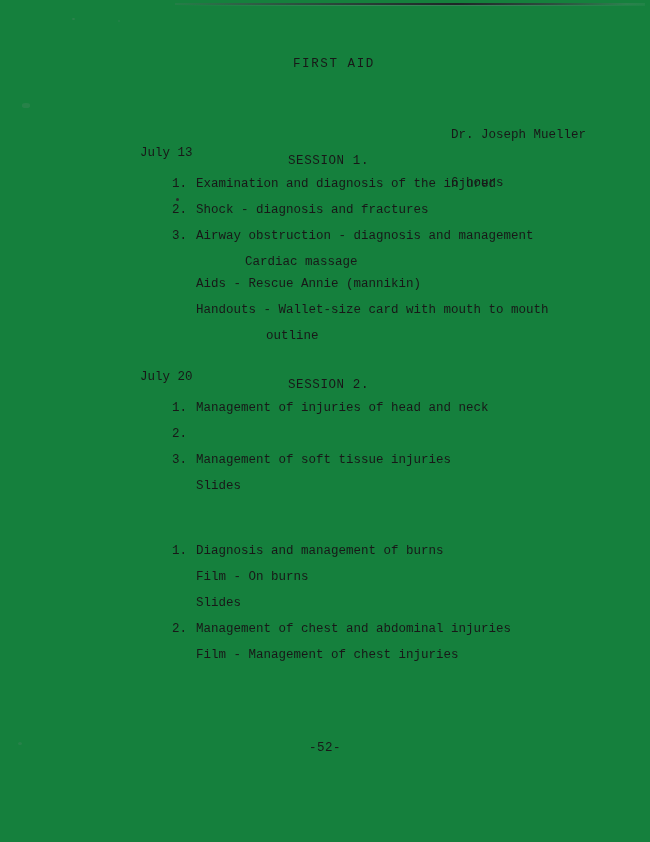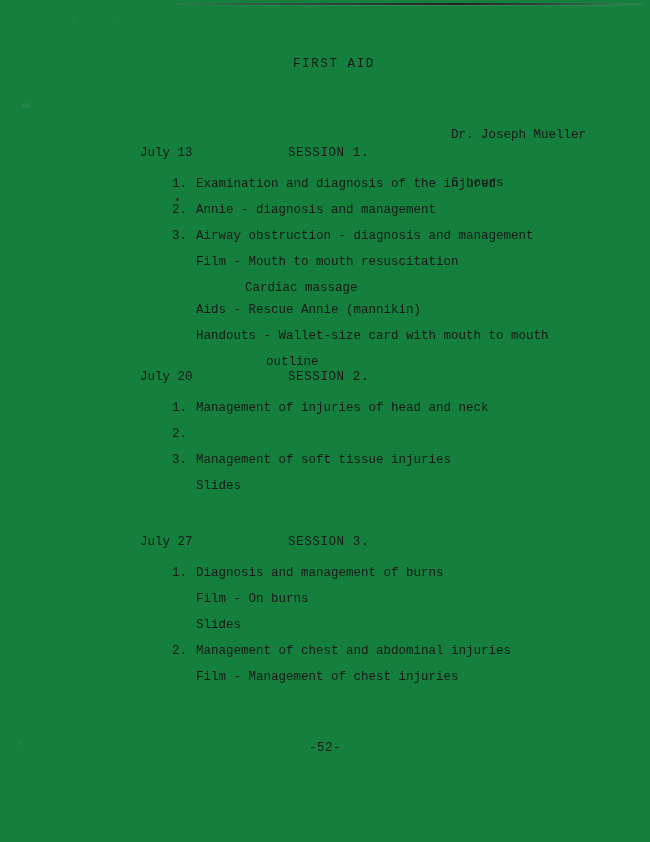--- a/index.html
+++ b/index.html
@@ -103,21 +103,21 @@
     position: absolute;
     left: 140px;
     top: 0;
     font-size: 12.5px;
     white-space: pre;
     font-family: Liberation Mono, monospace;
   }
   .session-label {
     position: absolute;
     left: 288px;
-    top: 0;
+    top: 8px;
     font-size: 12.5px;
     letter-spacing: 0.6px;
     white-space: pre;
   }
 
   .item {
     position: relative;
     font-size: 12.5px;
     height: 26px;
   }
@@ -187,28 +187,25 @@
           <span class="session-date">July 13</span>
           <span class="session-label">SESSION 1.</span>
         </div>
         <div style="height: 9px;"></div>
         <div class="item">
           <span class="item-num">1.</span>
           <span class="item-text">Examination and diagnosis of the injured</span>
         </div>
         <div class="item">
           <span class="item-num">2.</span>
-          <span class="item-text">Annie - diagnosis and management</span>
+          <span class="item-text">Shock - diagnosis and fractures</span>
         </div>
         <div class="item">
           <span class="item-num">3.</span>
           <span class="item-text">Airway obstruction - diagnosis and management</span>
-        </div>
-        <div class="resource">
-          <span class="resource-text">Film - Mouth to mouth resuscitation</span>
         </div>
         <div class="resource" style="height: 22px;">
           <span class="resource-cont" style="left: 245px;">Cardiac massage</span>
         </div>
         <div class="resource">
           <span class="resource-text">Aids - Rescue Annie (mannikin)</span>
         </div>
         <div class="resource">
           <span class="resource-text">Handouts - Wallet-size card with mouth to mouth</span>
         </div>
@@ -231,24 +228,20 @@
         </div>
         <div class="item">
           <span class="item-num">3.</span>
           <span class="item-text">Management of soft tissue injuries</span>
         </div>
         <div class="resource">
           <span class="resource-text">Slides</span>
         </div>
       </div>
       <div class="session" style="top: 535px;">
-        <div class="session-head">
-          <span class="session-date">July 27</span>
-          <span class="session-label">SESSION 3.</span>
-        </div>
         <div style="height: 9px;"></div>
         <div class="item">
           <span class="item-num">1.</span>
           <span class="item-text">Diagnosis and management of burns</span>
         </div>
         <div class="resource">
           <span class="resource-text">Film - On burns</span>
         </div>
         <div class="resource">
           <span class="resource-text">Slides</span>

